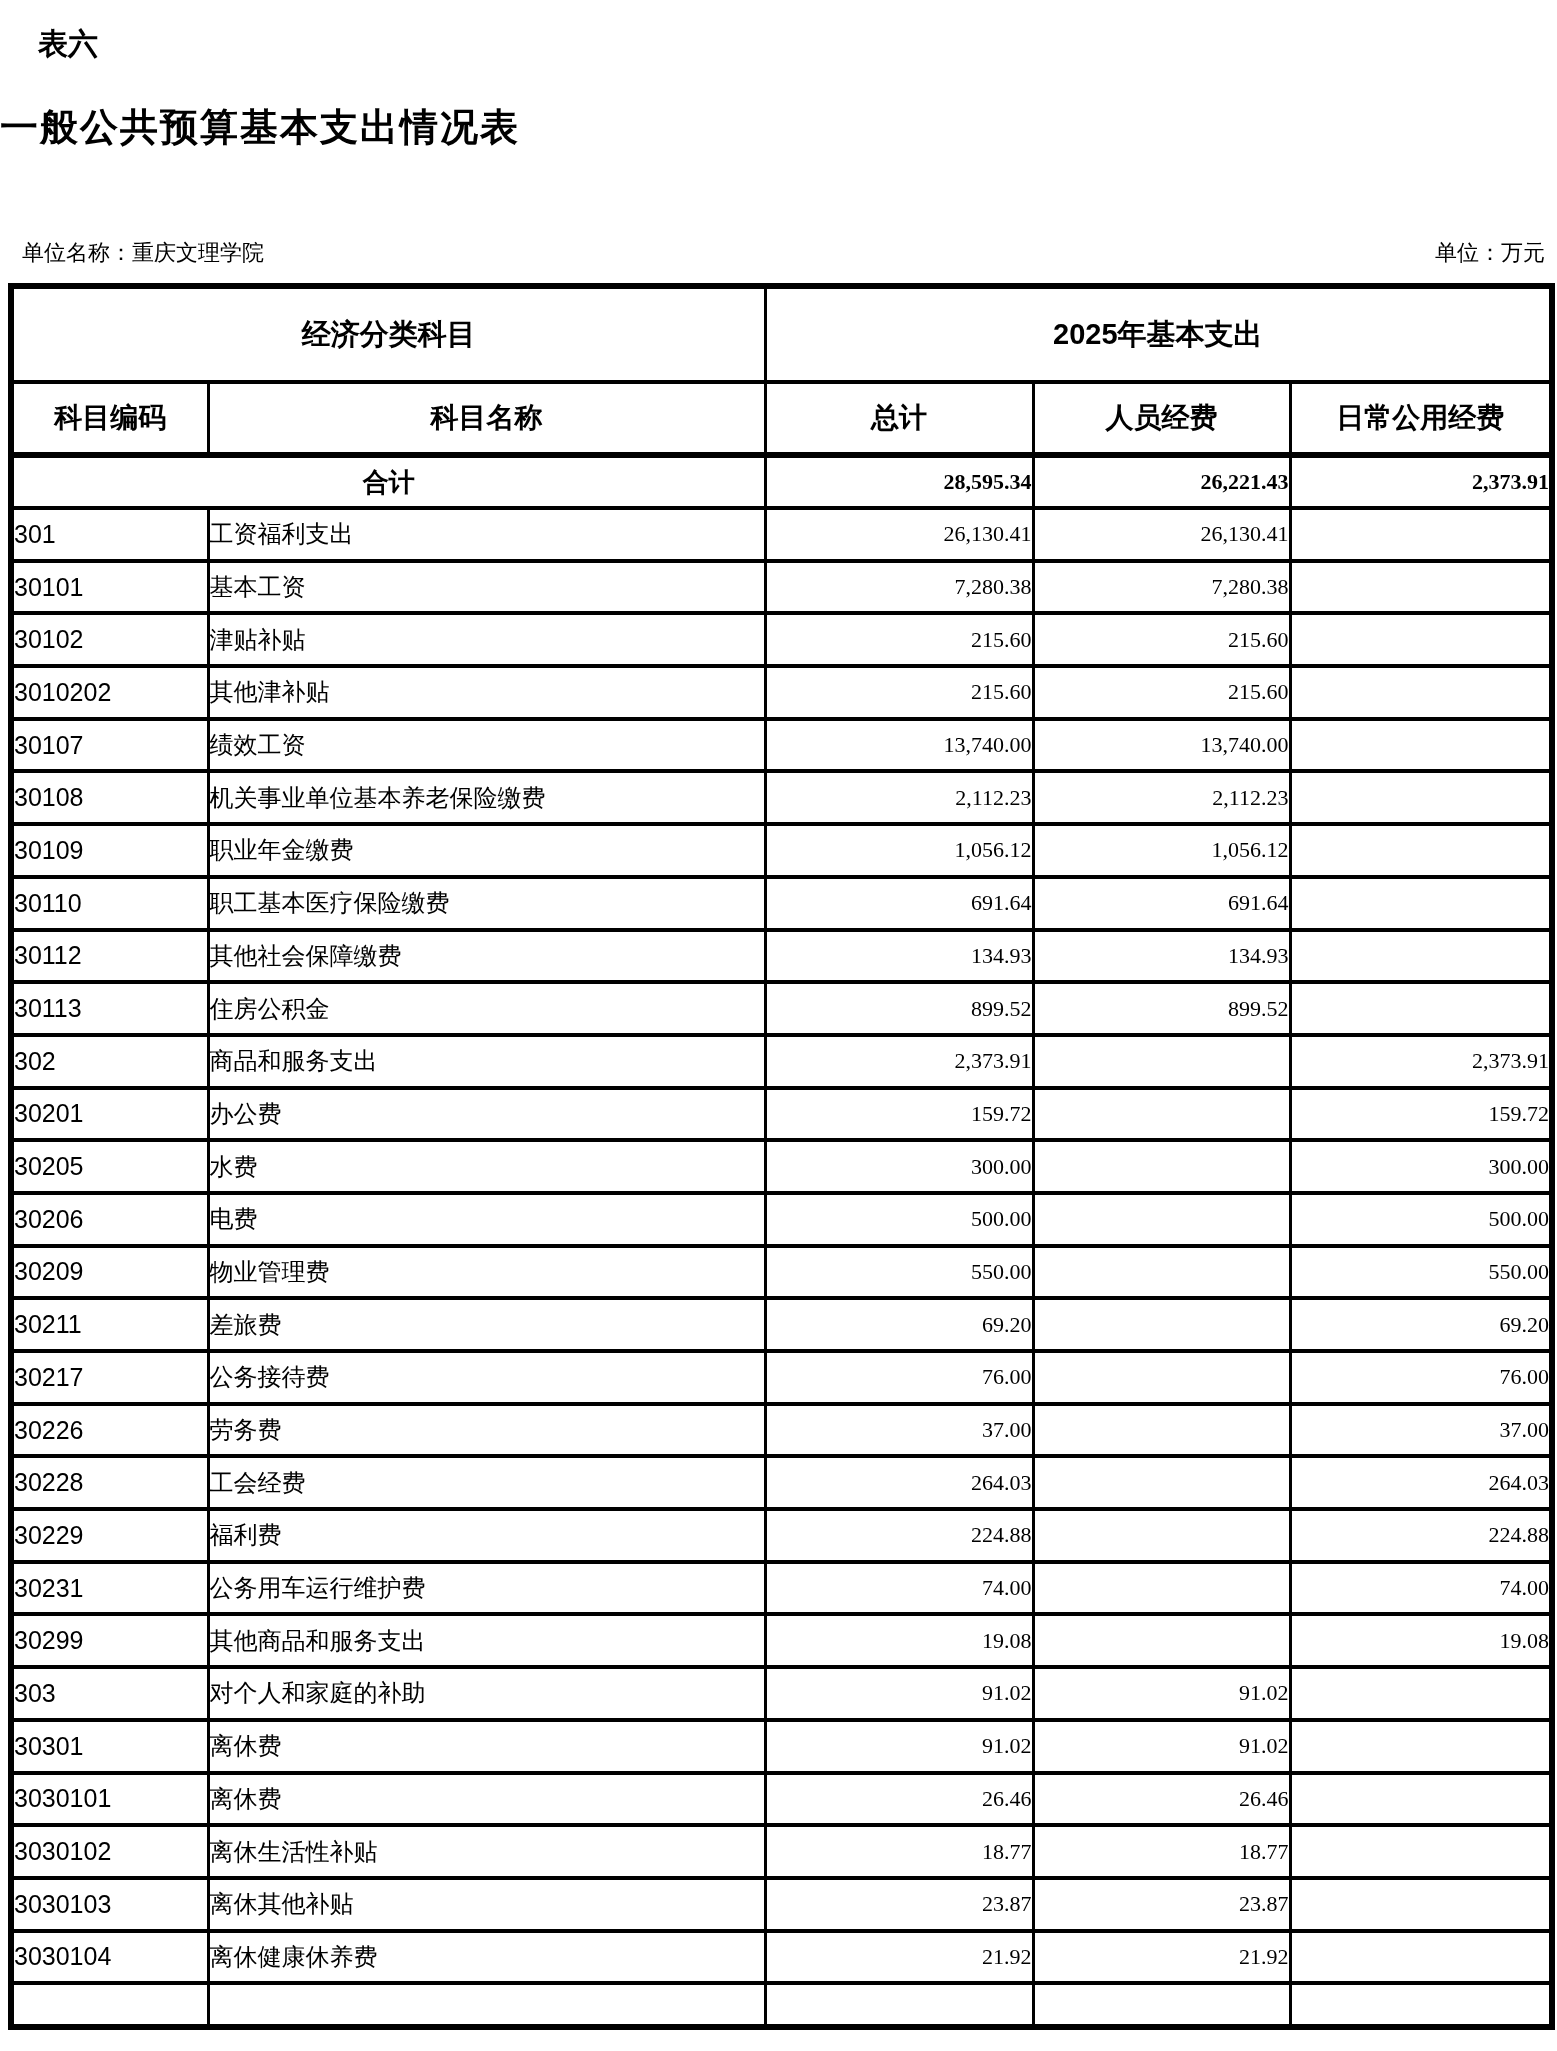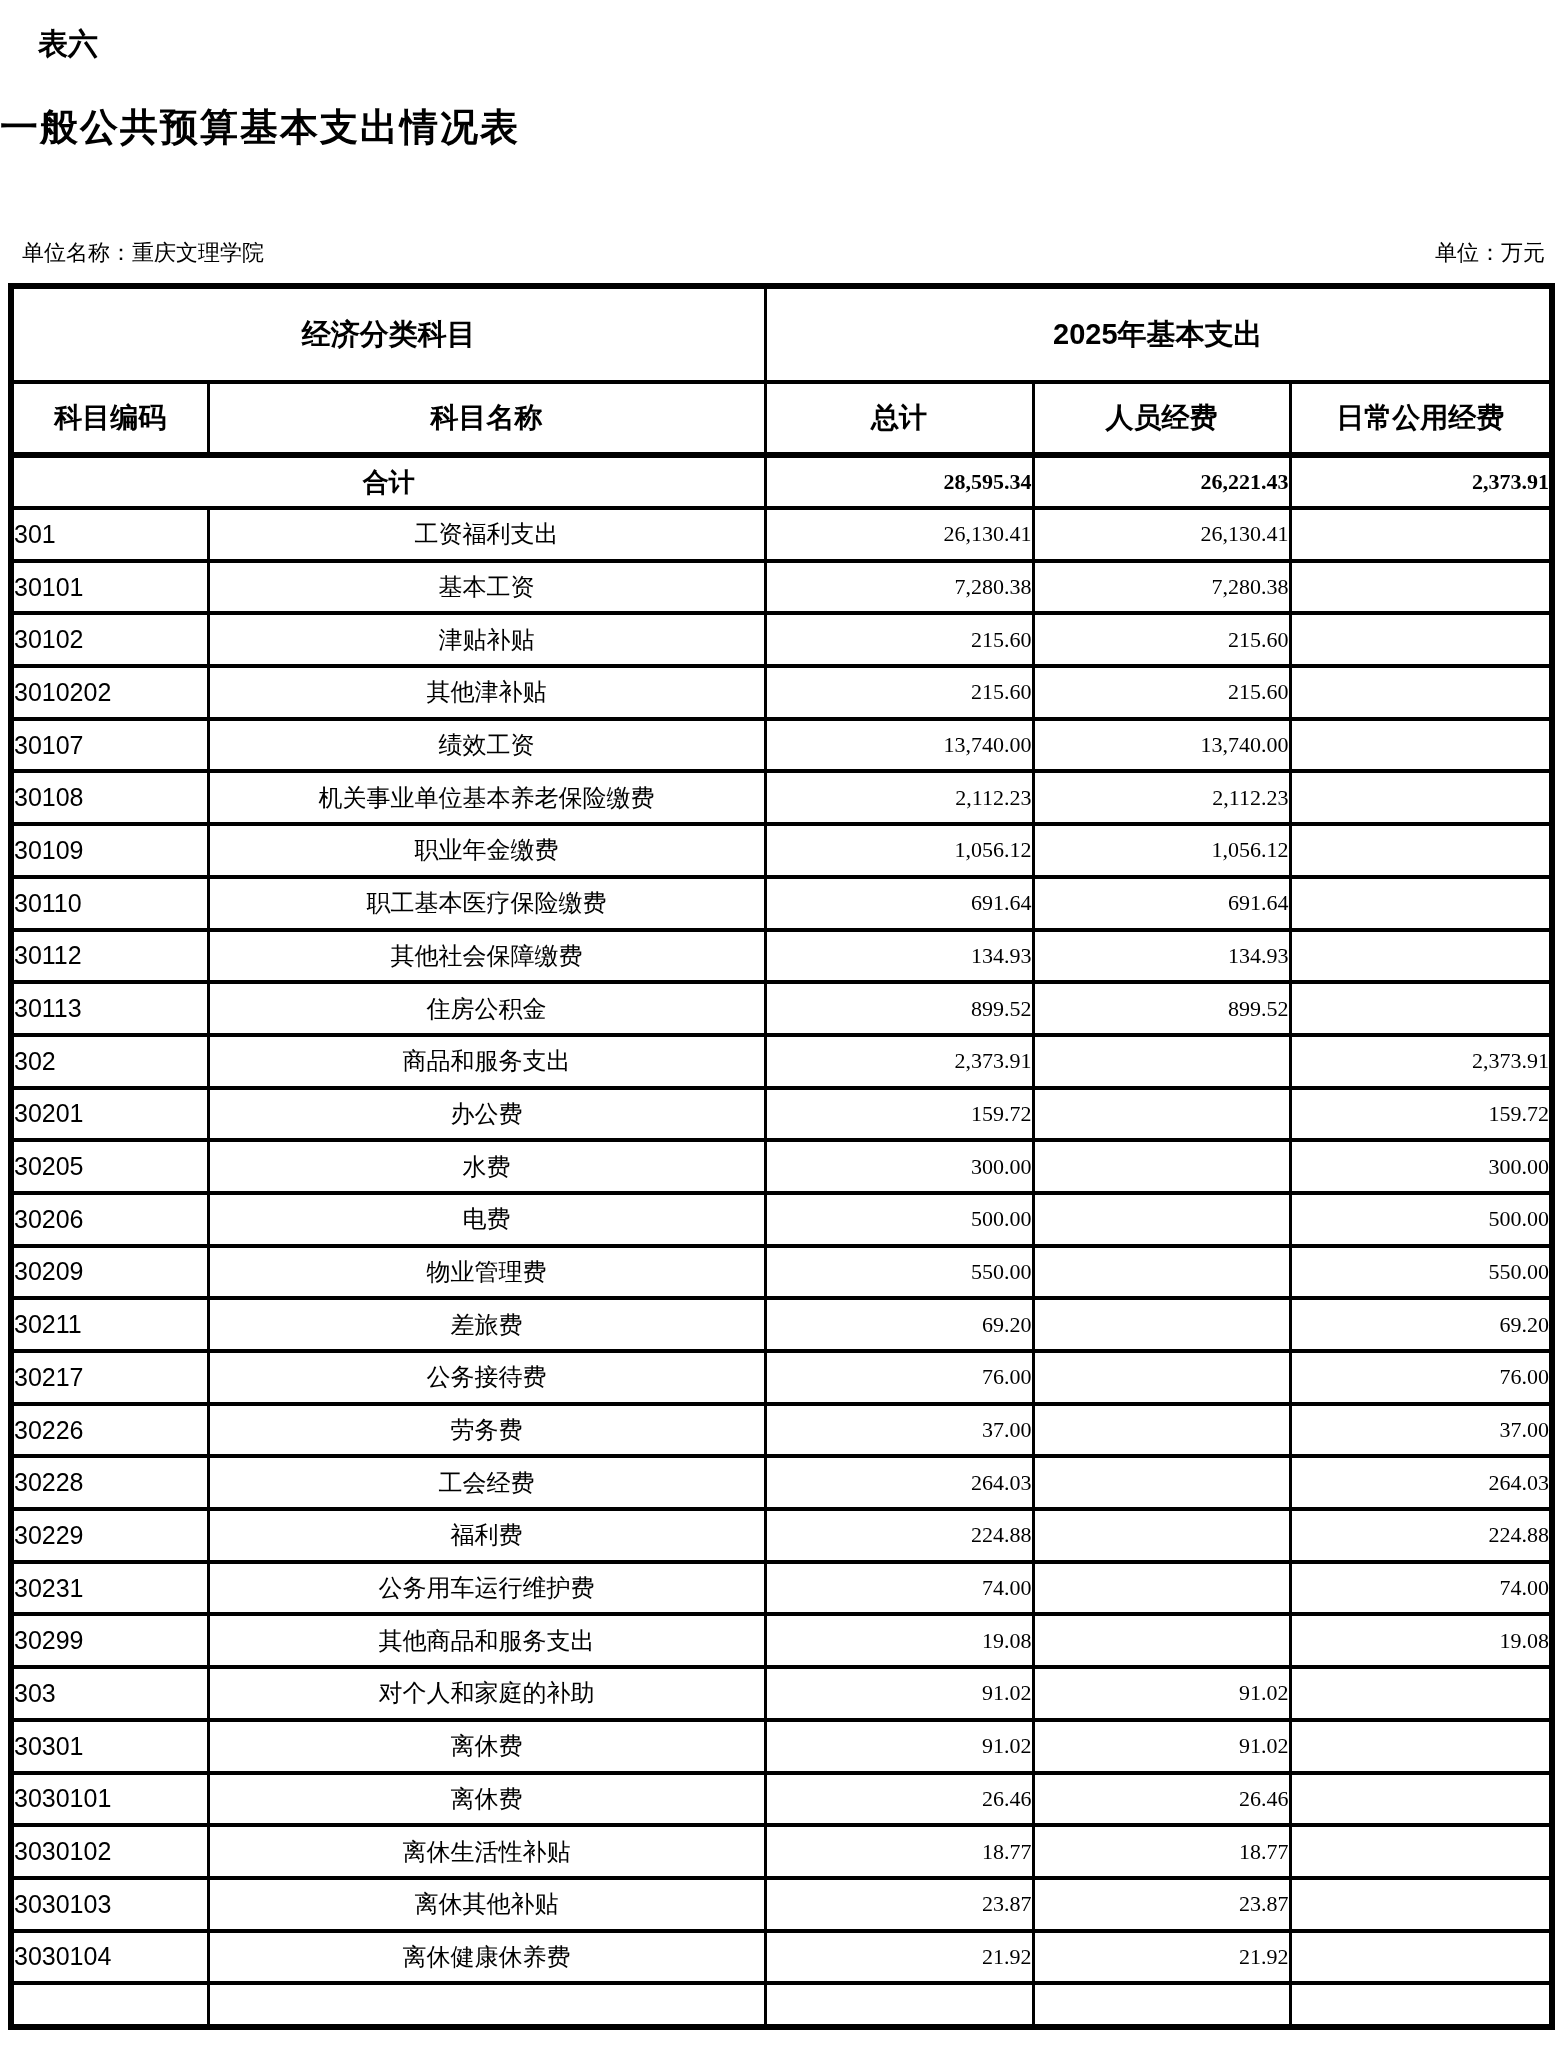--- a/index.html
+++ b/index.html
@@ -79,21 +79,21 @@
   }
   tr.group-header-row th { font-size: 29px; }
   .code-cell {
     font-family: "Liberation Sans", sans-serif;
     font-size: 25px;
     text-align: left;
   }
   .name-cell {
     font-family: "Liberation Serif", serif;
     font-size: 24px;
-    text-align: center;
+    text-align: left;
   }
   .num-cell {
     font-family: "Liberation Serif", serif;
     font-size: 22px;
     text-align: right;
     padding-right: 8px;
   }
   tr.total-row td {
     font-weight: bold;
   }

